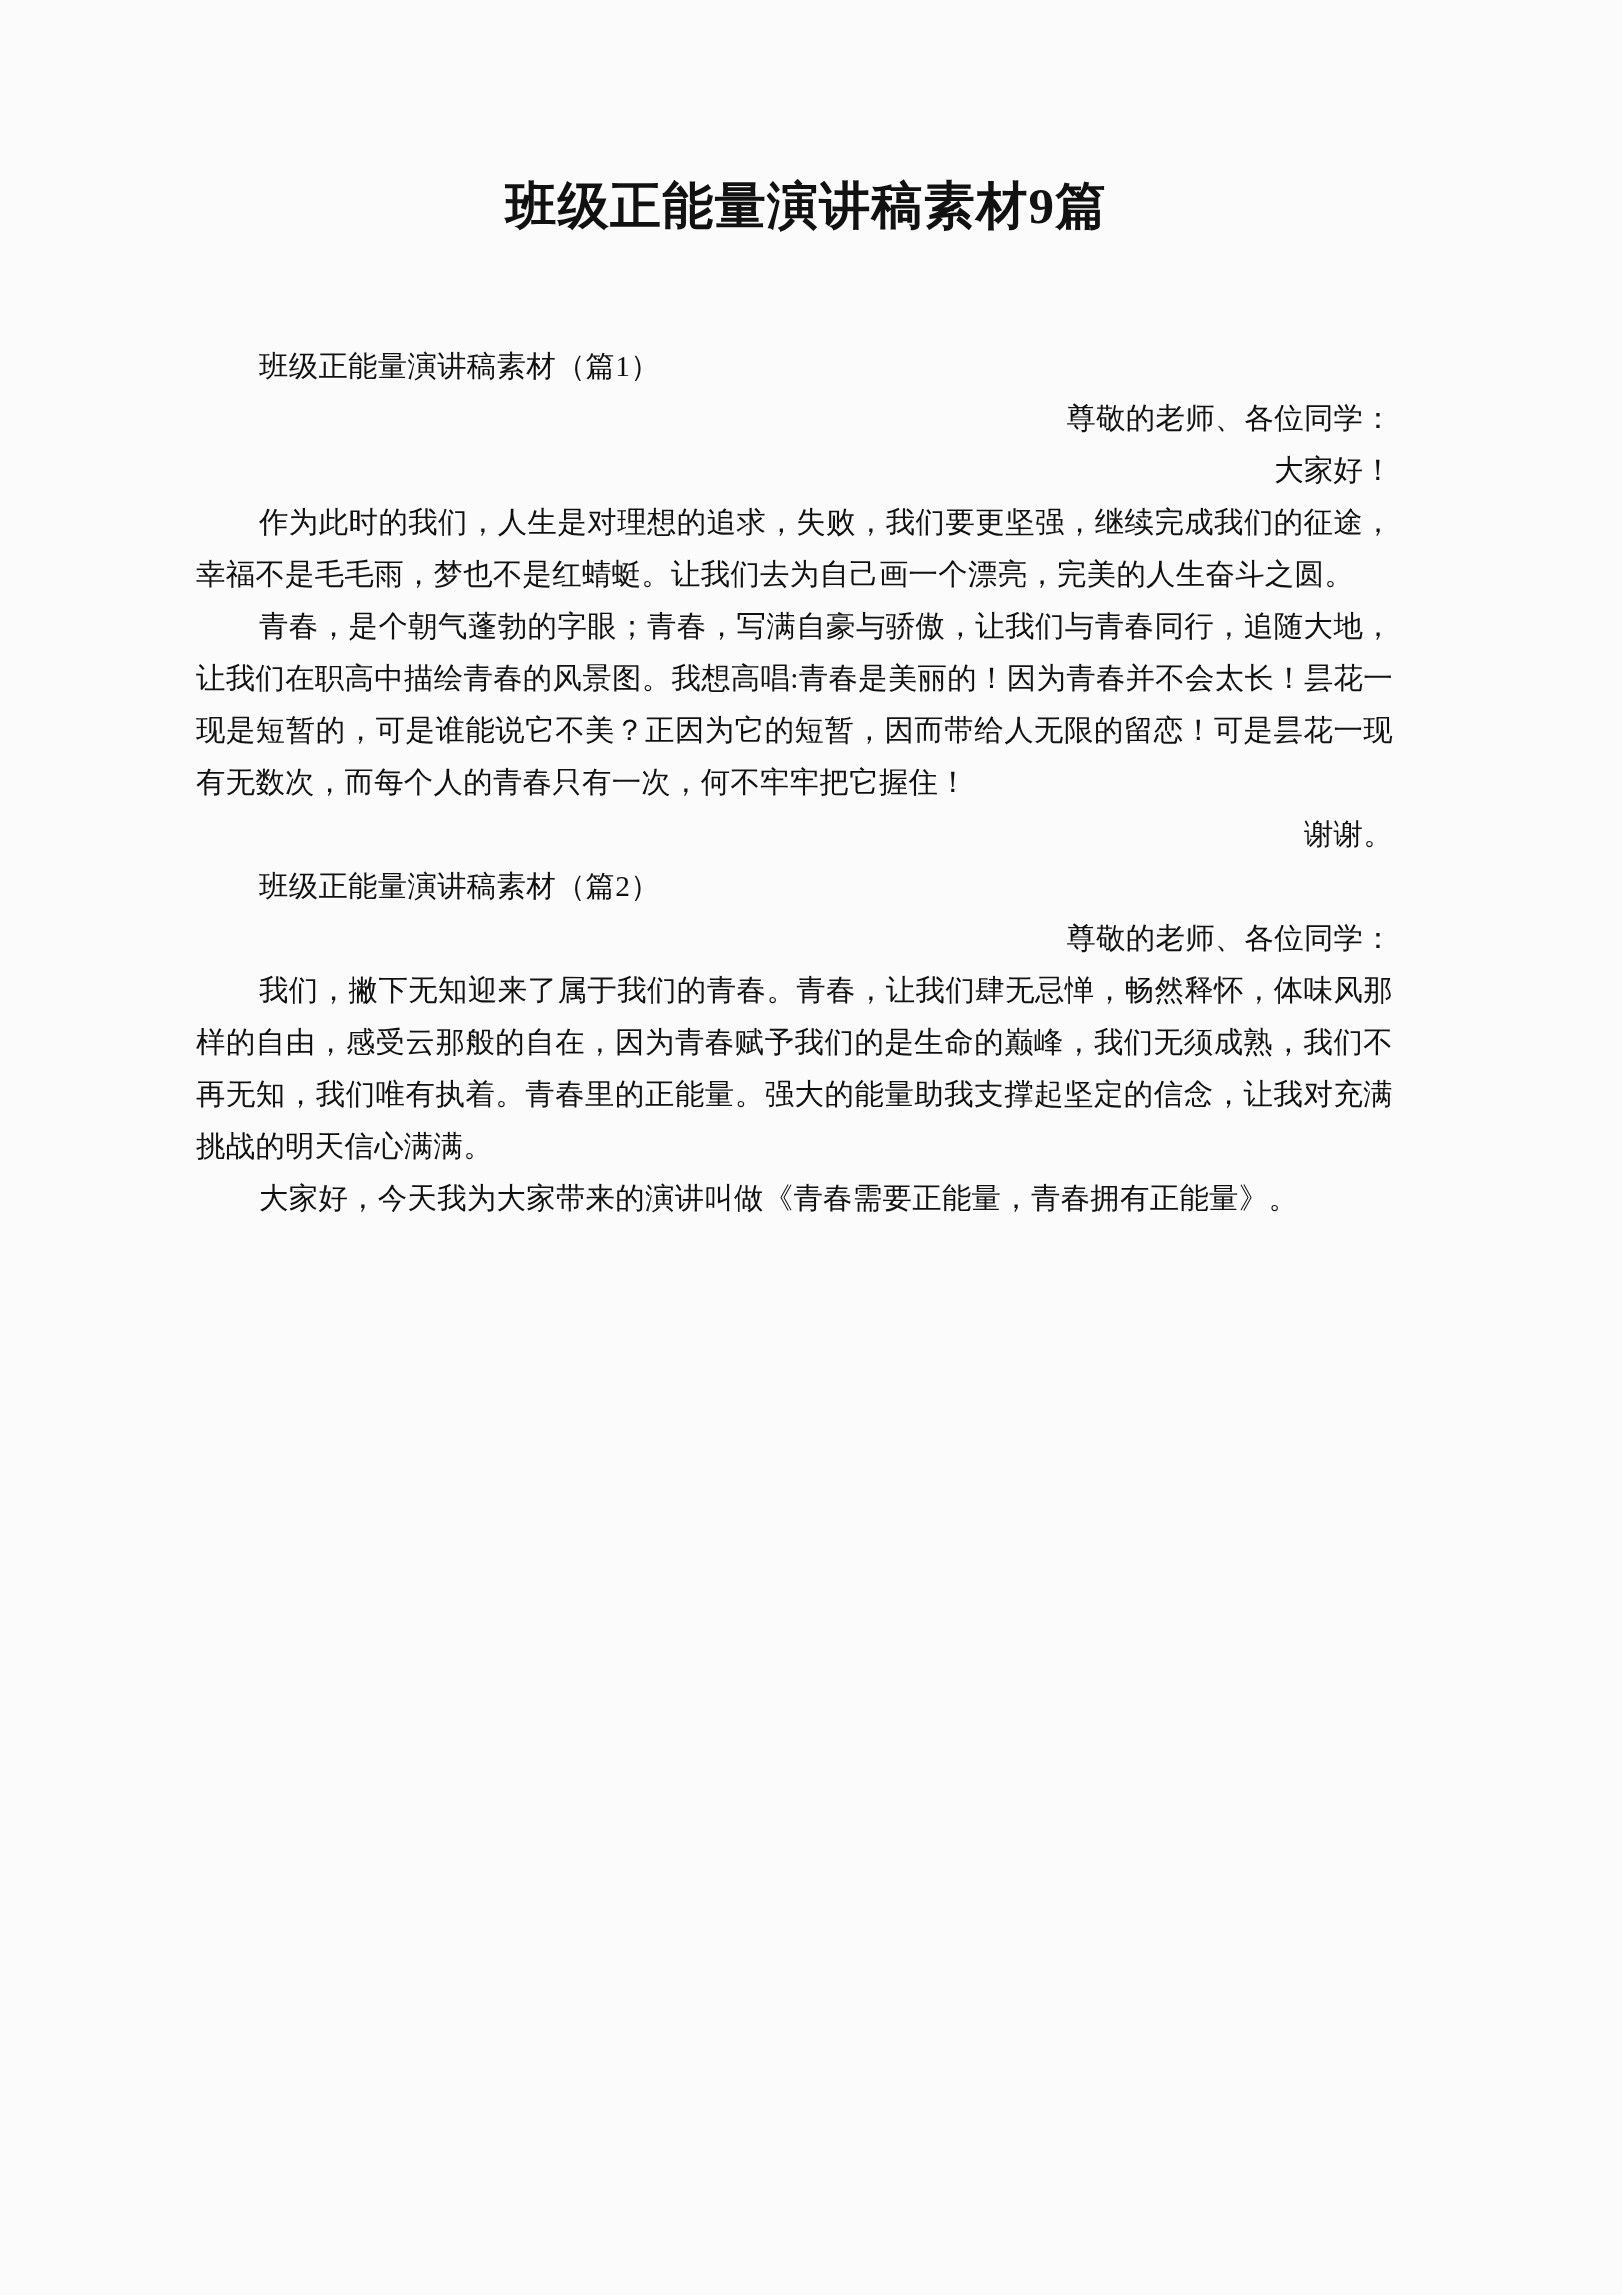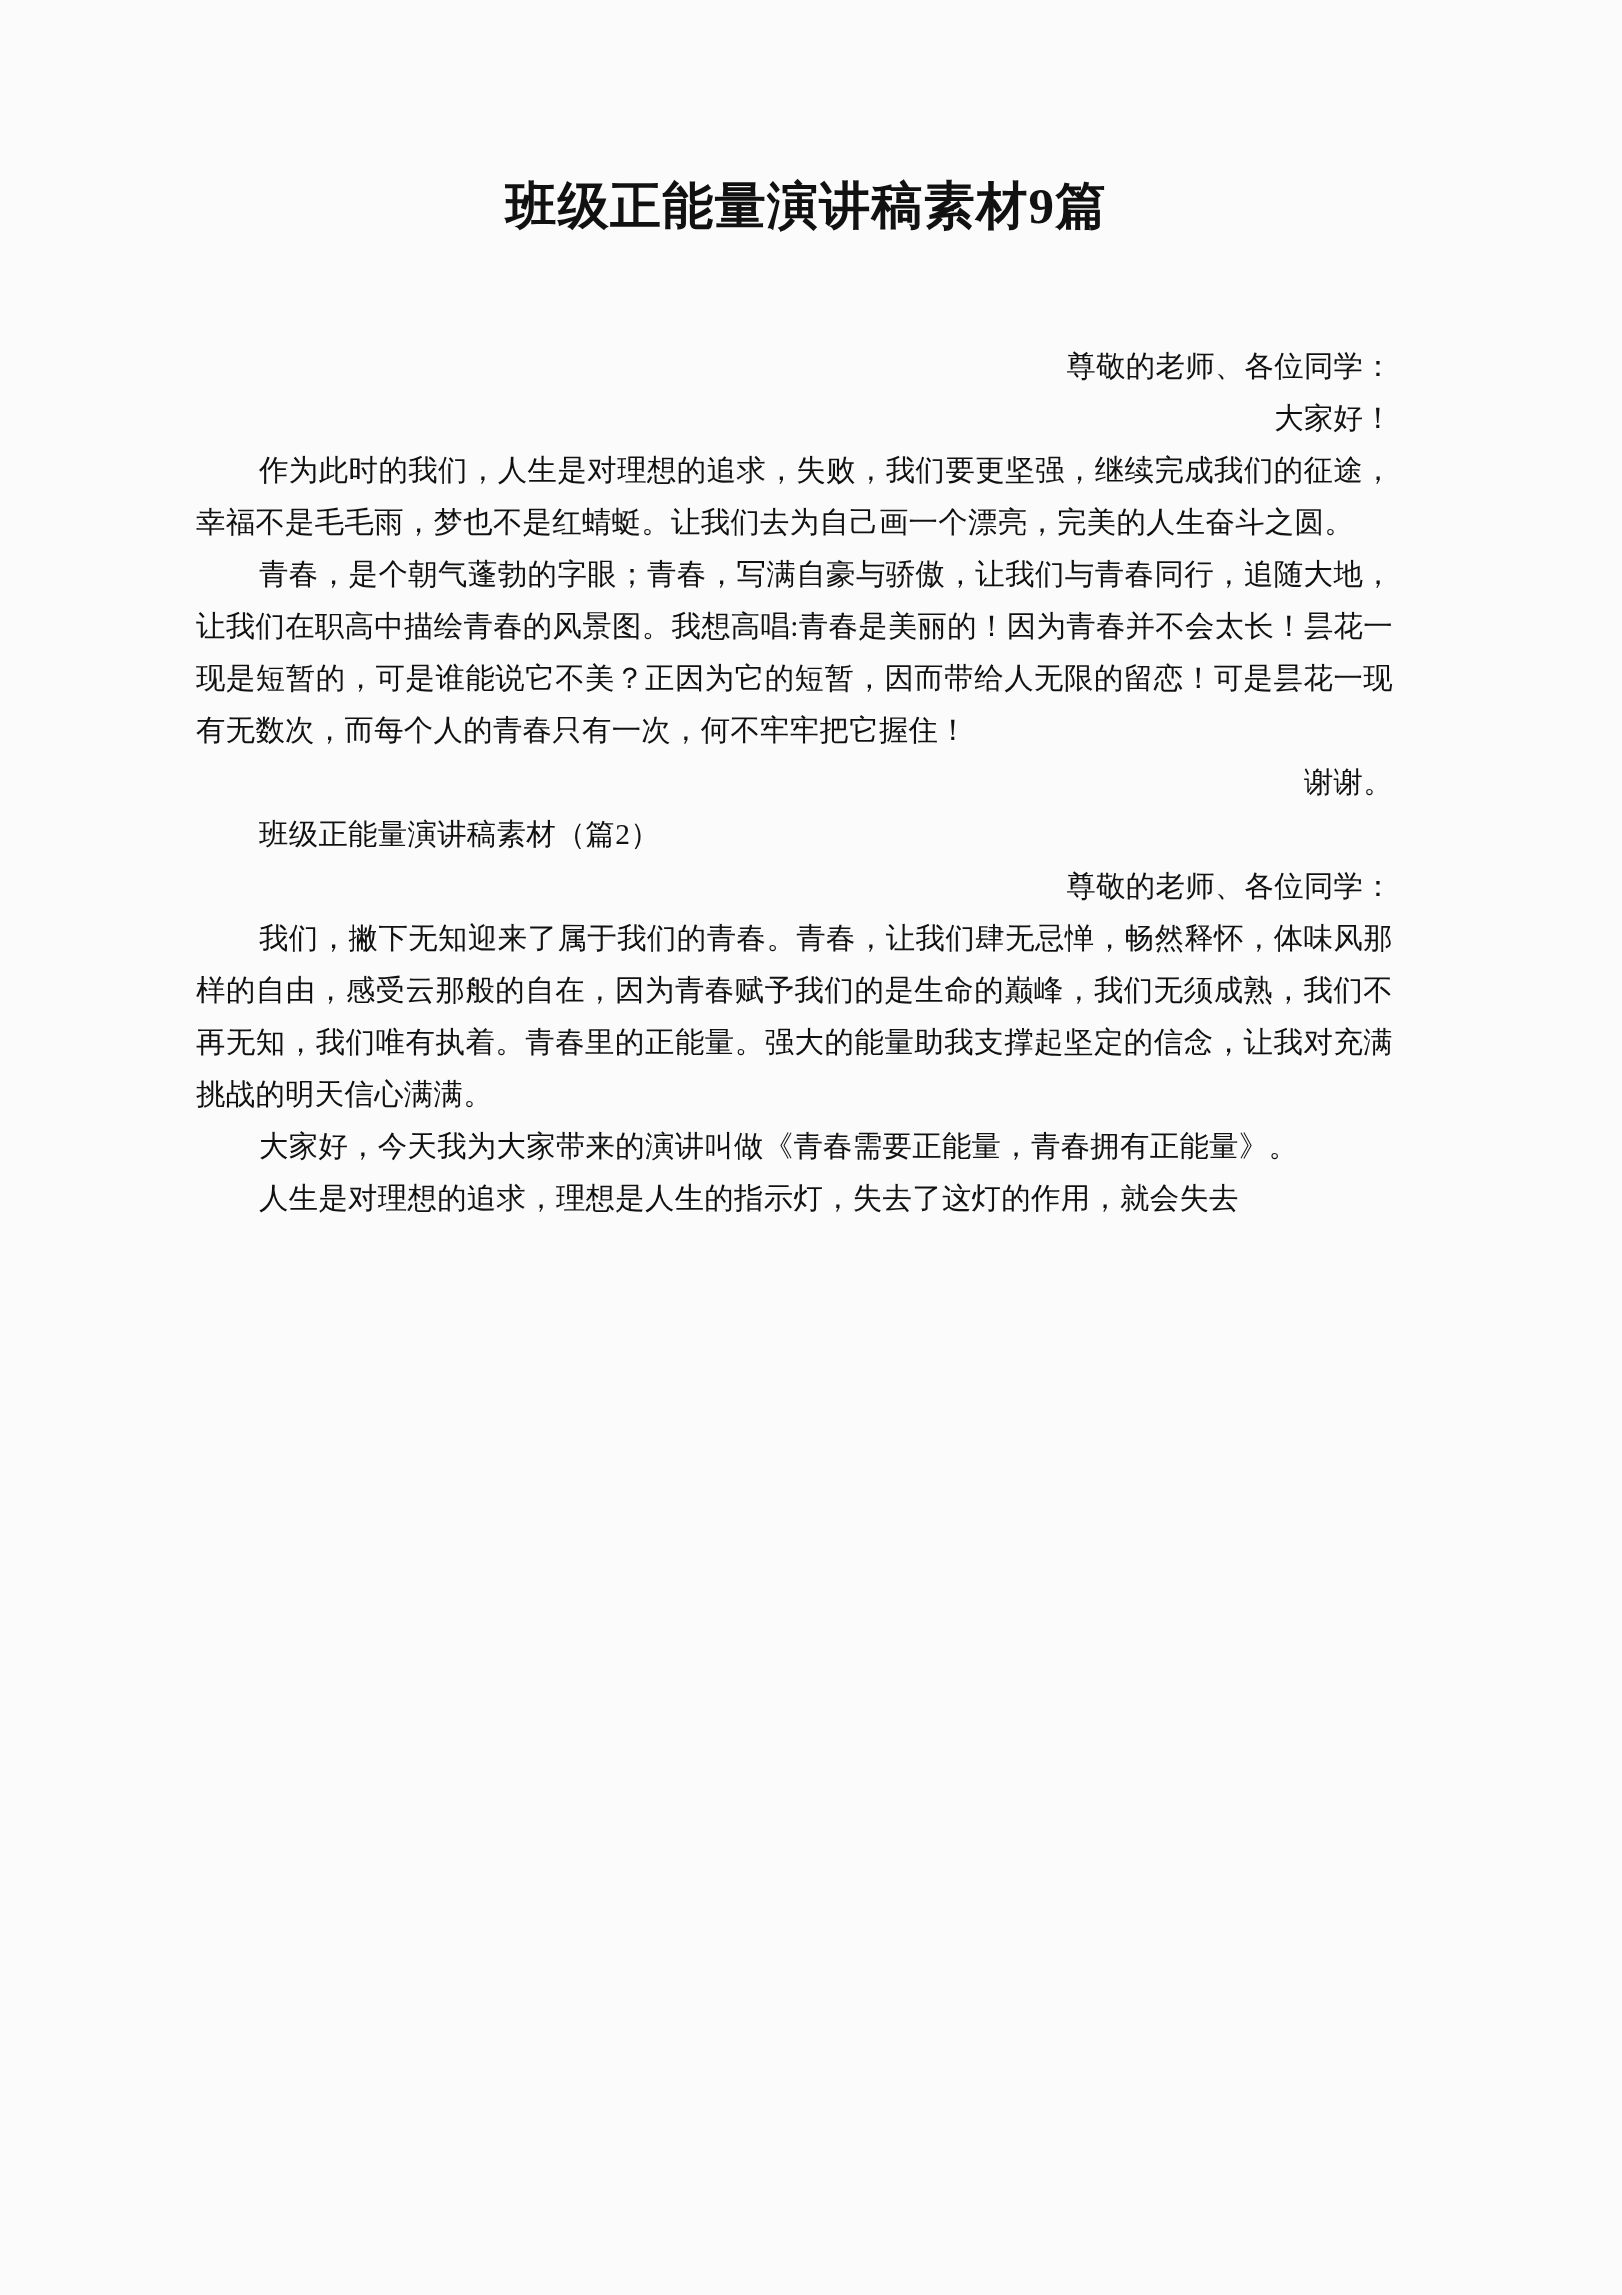--- a/index.html
+++ b/index.html
@@ -76,20 +76,21 @@
 </head>
 <body>
 
 <div class="page">
   <div class="page-inner">
 
     <h1 class="doc-title">班级正能量演讲稿素材9篇</h1>
 
     <div class="body-block">
 
+      <p class="para heading-line">班级正能量演讲稿素材（篇1）</p>
 
       <p class="para short">尊敬的老师、各位同学：</p>
 
       <p class="para short">大家好！</p>
 
 
       <p class="para">作为此时的我们，人生是对理想的追求，失败，我们要更坚强，继续完成我们的征途，幸福不是毛毛雨，梦也不是红蜻蜓。让我们去为自己画一个漂亮，完美的人生奋斗之圆。</p>
 
       <p class="para">青春，是个朝气蓬勃的字眼；青春，写满自豪与骄傲，让我们与青春同行，追随大地，让我们在职高中描绘青春的风景图。我想高唱:青春是美丽的！因为青春并不会太长！昙花一现是短暂的，可是谁能说它不美？正因为它的短暂，因而带给人无限的留恋！可是昙花一现有无数次，而每个人的青春只有一次，何不牢牢把它握住！</p>
 
@@ -97,18 +98,17 @@
       <p class="para short">谢谢。</p>
 
       <p class="para heading-line">班级正能量演讲稿素材（篇2）</p>
 
       <p class="para short">尊敬的老师、各位同学：</p>
 
       <p class="para">我们，撇下无知迎来了属于我们的青春。青春，让我们肆无忌惮，畅然释怀，体味风那样的自由，感受云那般的自在，因为青春赋予我们的是生命的巅峰，我们无须成熟，我们不再无知，我们唯有执着。青春里的正能量。强大的能量助我支撑起坚定的信念，让我对充满挑战的明天信心满满。</p>
 
       <p class="para">大家好，今天我为大家带来的演讲叫做《青春需要正能量，青春拥有正能量》。</p>
 
-      <p class="para">人生是对理想的追求，理想是人生的指示灯，失去了这灯的作用，就会失去</p>
 
     </div>
   </div>
 </div>
 
 
 </body></html>

